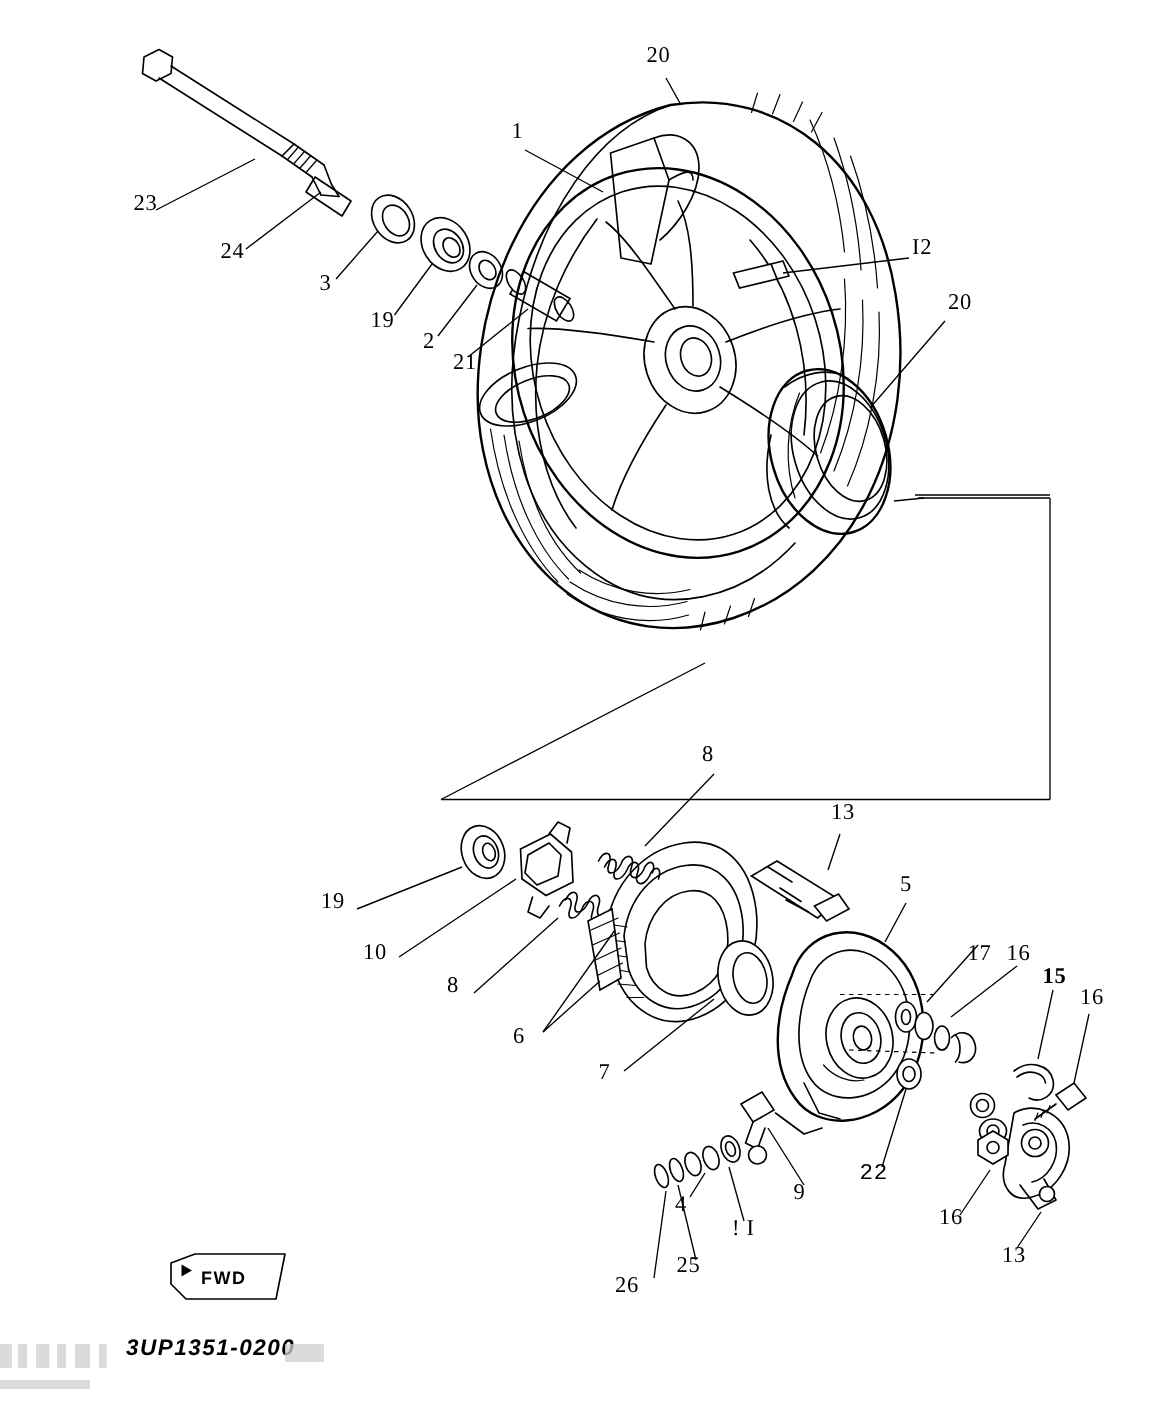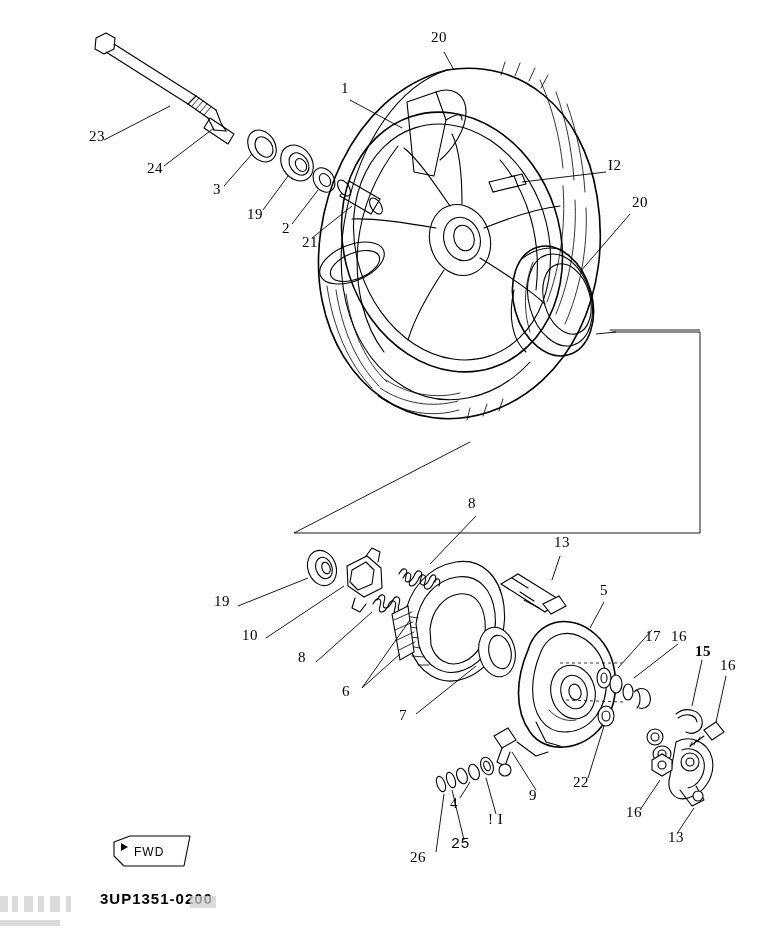--- a/index.html
+++ b/index.html
@@ -36,21 +36,21 @@
     font-size: 15px;
     font-weight: bold;
     letter-spacing: 1px;
     color: #000;
     white-space: nowrap;
   }
   .fwd-label {
     position: absolute;
     font-family: "Liberation Sans", sans-serif;
     font-size: 12px;
-    font-weight: normal;
+    font-weight: bold;
     letter-spacing: 1px;
     color: #000;
   }
   svg.art {
     position: absolute;
     left: 0; top: 0;
     width: 770px;
     height: 945px;
     overflow: visible;
   }
@@ -345,35 +345,35 @@
   <div class="callout" style="left:214px; top:594px;">19</div>
   <div class="callout" style="left:600px; top:583px;">5</div>
   <div class="callout" style="left:645px; top:614px;margin-top:15px;">17</div>
   <div class="callout" style="left:671px; top:629px;">16</div>
   <div class="callout" style="left:695px; top:644px;font-weight:bold;">15</div>
   <div class="callout" style="left:720px; top:658px;">16</div>
   <div class="callout" style="left:242px; top:628px;">10</div>
   <div class="callout" style="left:298px; top:650px;">8</div>
   <div class="callout" style="left:342px; top:684px;">6</div>
   <div class="callout" style="left:399px; top:708px;">7</div>
-  <div class="callout" style="left:573px; top:775px;">22</div>
+  <div class="callout" style="left:573px; top:775px;font-family:Liberation Mono, monospace;">22</div>
   <div class="callout" style="left:529px; top:788px;">9</div>
   <div class="callout" style="left:488px; top:812px;">! I</div>
   <div class="callout" style="left:450px; top:796px;">4</div>
-  <div class="callout" style="left:451px; top:837px;font-family:Liberation Mono, monospace;">25</div>
+  <div class="callout" style="left:451px; top:837px;">25</div>
   <div class="callout" style="left:410px; top:850px;text-align:right;">26</div>
   <div class="callout" style="left:626px; top:805px;"></div>
   <div class="callout" style="left:626px; top:805px;"></div>
   <div class="callout" style="left:626px; top:805px;">16</div>
   <div class="callout" style="left:668px; top:830px;"></div>
   <div class="callout" style="left:668px; top:830px;">13</div>
 
   <div class="fwd-label" style="left:134px; top:845px;">FWD</div>
 
-  <div class="partnum" style="left:100px; top:890px;">3UP1351-0200</div>
+  <div class="partnum" style="left:84px; top:890px;font-style:italic;">3UP1351-0200</div>
 
   <div class="smudge" style="left:0px;   top:896px; width:8px;  height:16px;"></div>
   <div class="smudge" style="left:12px;  top:896px; width:6px;  height:16px;"></div>
   <div class="smudge" style="left:24px;  top:896px; width:9px;  height:16px;"></div>
   <div class="smudge" style="left:38px;  top:896px; width:6px;  height:16px;"></div>
   <div class="smudge" style="left:50px;  top:896px; width:10px; height:16px;"></div>
   <div class="smudge" style="left:66px;  top:896px; width:5px;  height:16px;"></div>
   <div class="smudge" style="left:190px; top:896px; width:26px; height:12px;"></div>
   <div class="smudge" style="left:0px;   top:920px; width:60px; height:6px;"></div>
 

